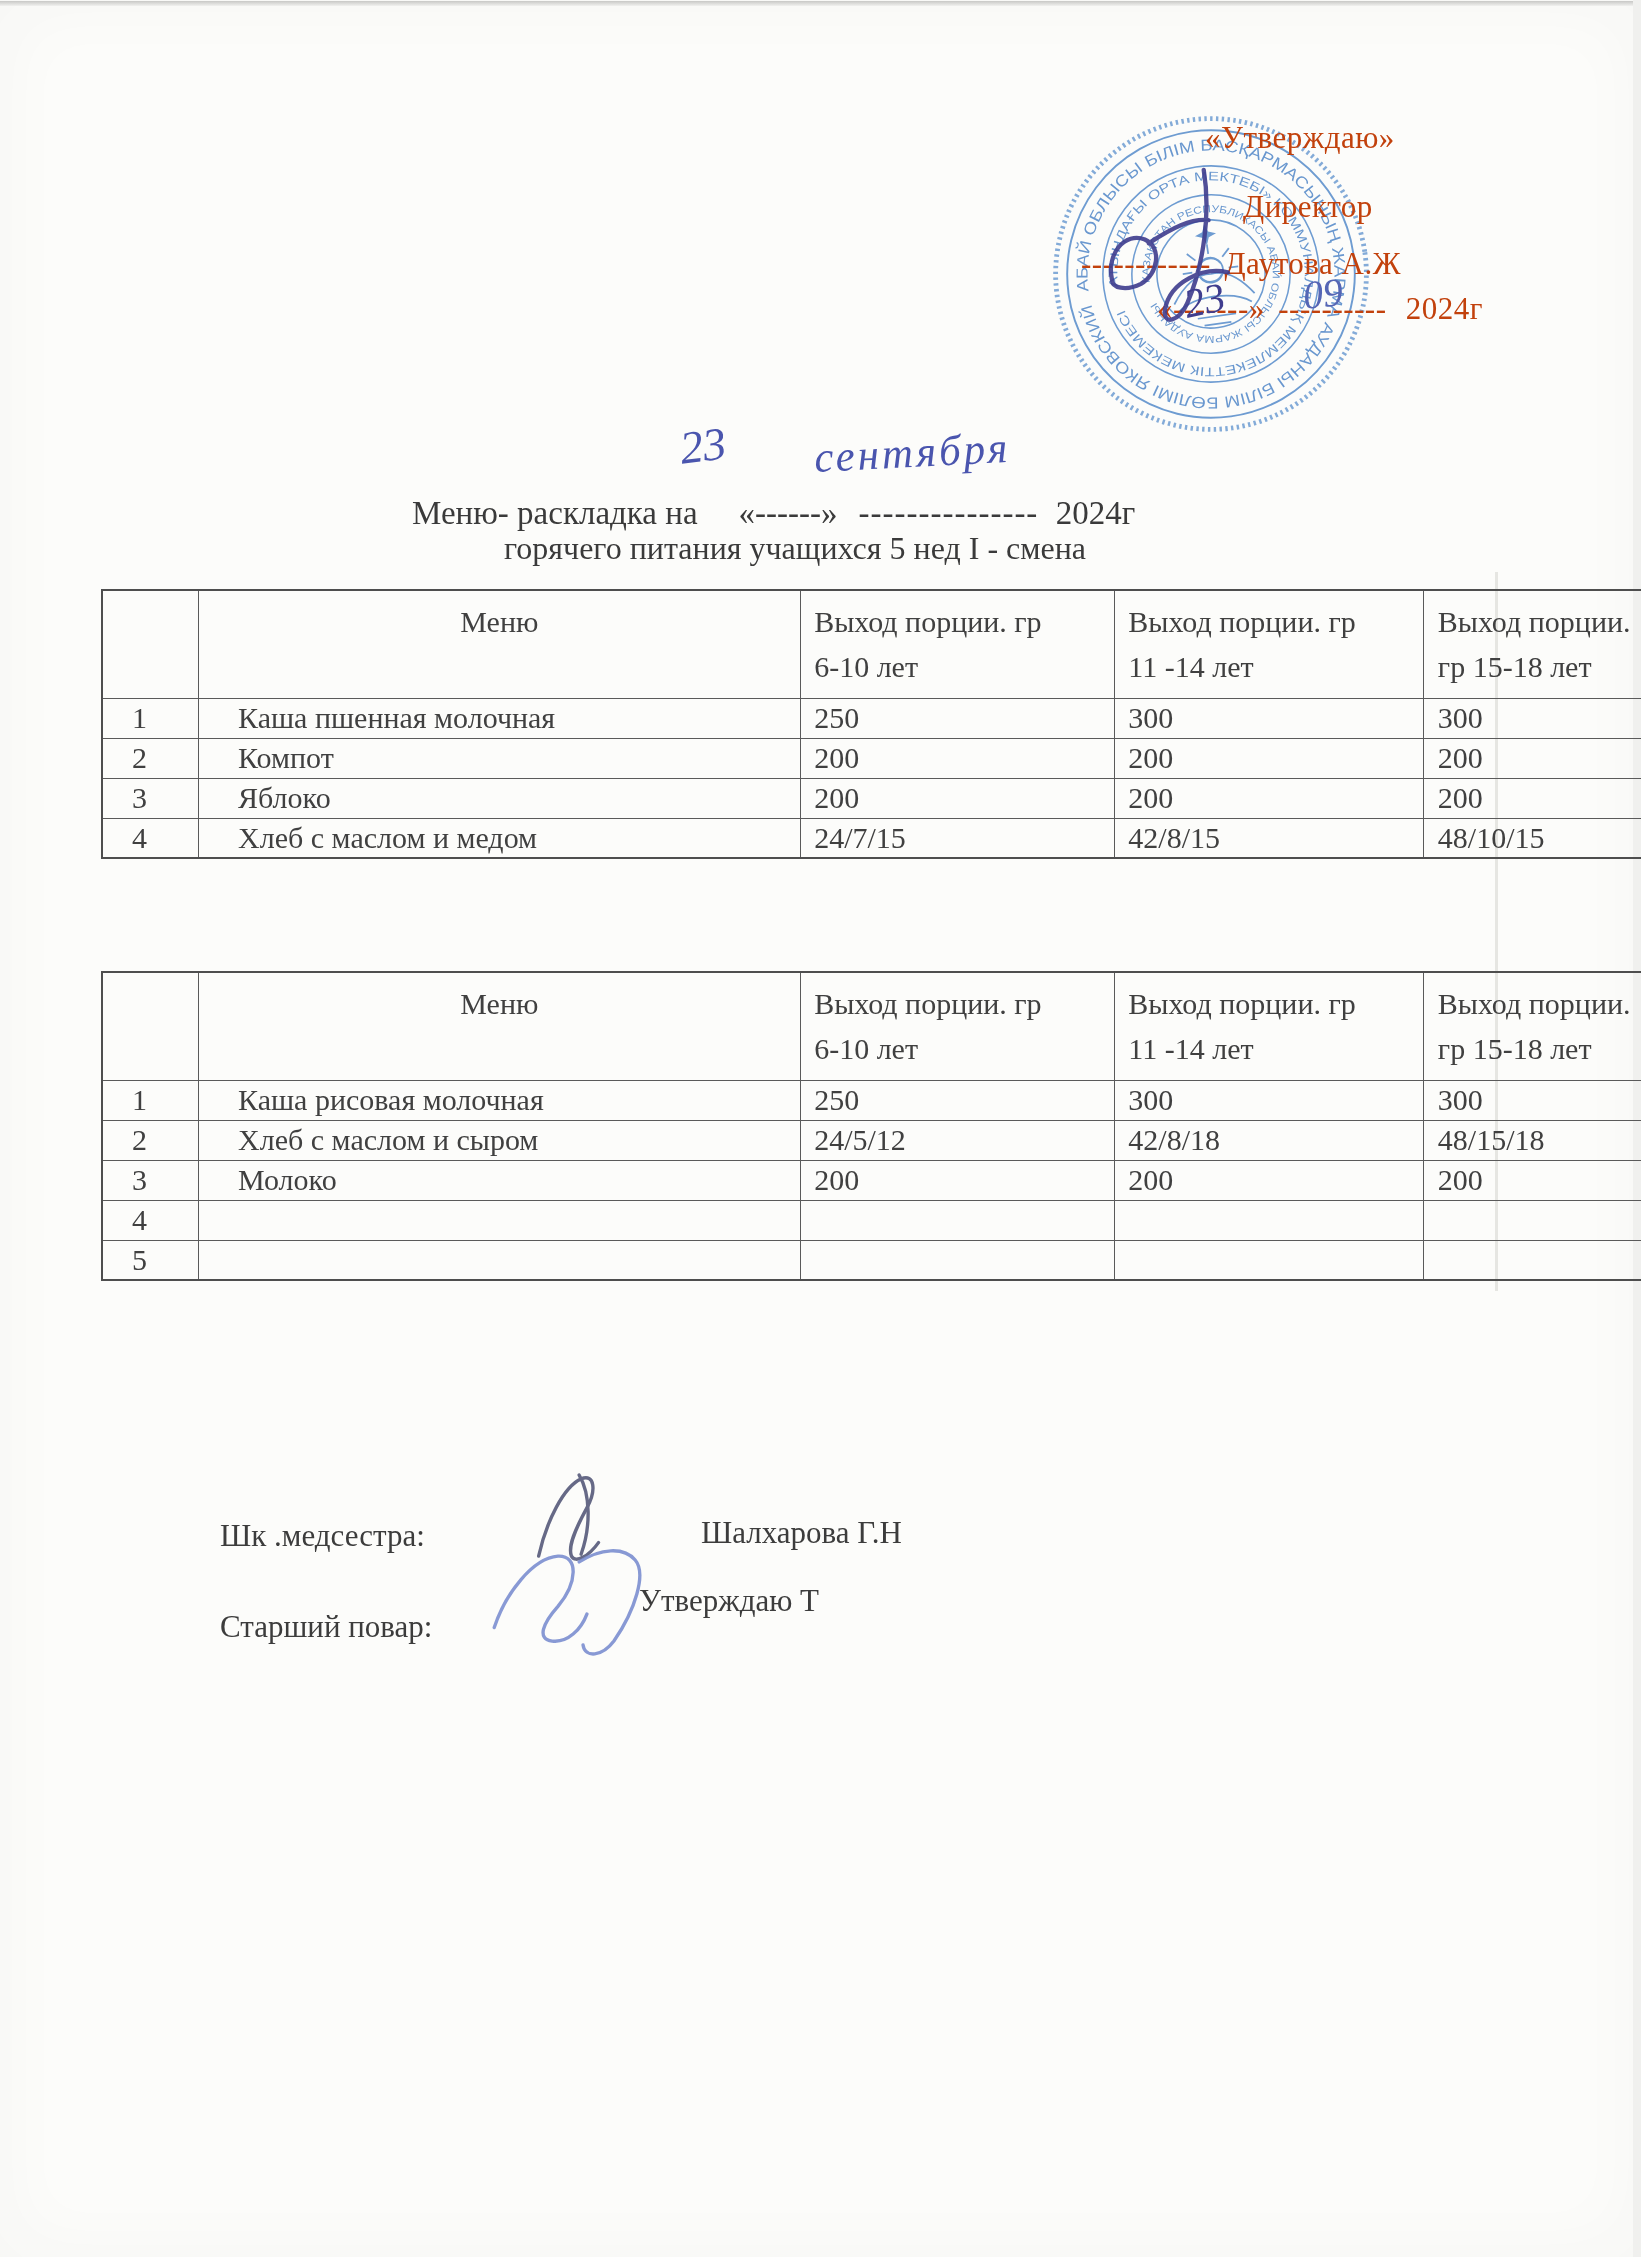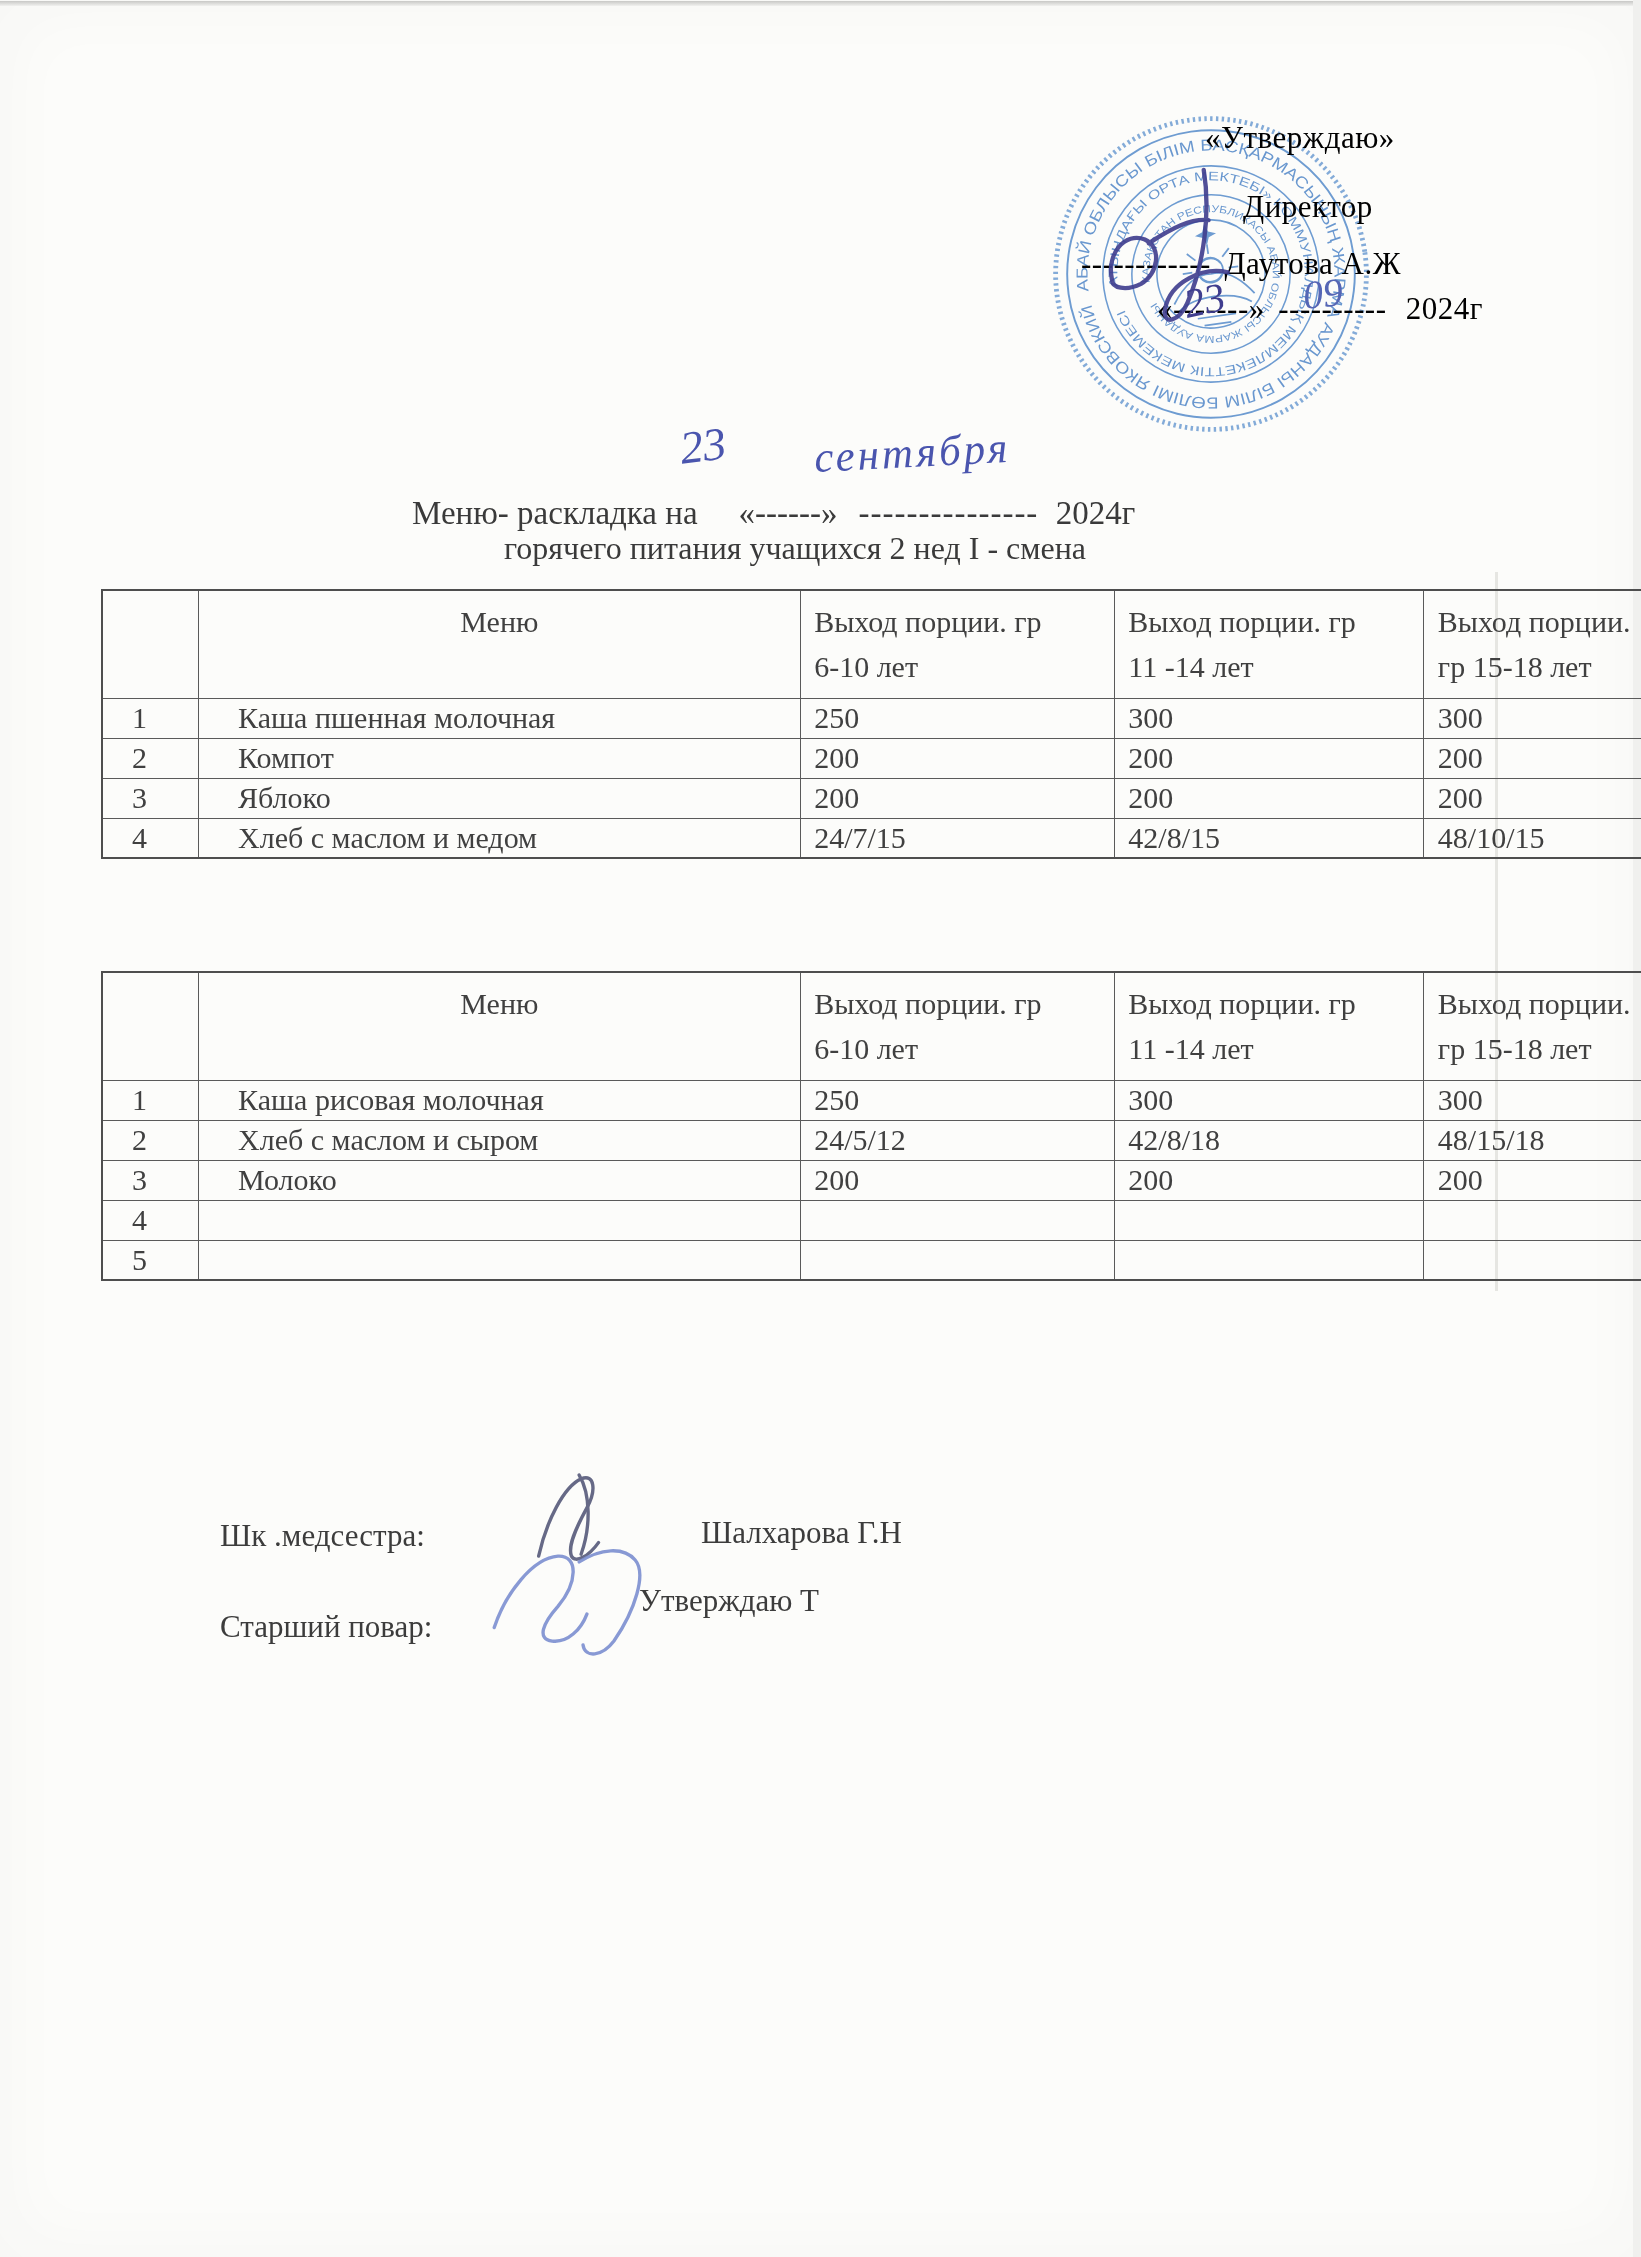--- a/index.html
+++ b/index.html
@@ -14,21 +14,21 @@
     color:#3e3e3e;
     box-shadow:inset 0 0 77px rgba(60,60,50,.03);
   }
   .abs{position:absolute;}
   
   .scan-topline{left:0;top:1px;width:1641px;height:4.8px;
     background:linear-gradient(#c8c8c6,#f1f1ef);}
   .scan-right-edge{left:1633px;top:0;width:8.7px;height:2257px;background:#f0f0ee;}
   .scan-streak{left:1495px;top:572px;width:2.9px;height:719px;background:#e6e6e2;}
   
-  .appr{font-size:31px;color:#000000;letter-spacing:0.5px;white-space:nowrap;}
+  .appr{font-size:31px;color:#c2410c;letter-spacing:0.5px;white-space:nowrap;}
   .appr-1{left:1205px;top:120px;}
   .appr-2{left:1243px;top:189px;}
   .appr-3{left:1081px;top:246px;}
   .appr-4{left:1157px;top:291px;}
   .appr .gap-s{display:inline-block;width:13.5px;}
   .appr .gap-m{display:inline-block;width:19.3px;}
   
   .hw{font-style:italic;white-space:nowrap;line-height:1;}
   .hw-appr-day{left:1184px;top:280px;font-size:41px;color:#3f3d8e;transform:rotate(-12deg);}
   .hw-appr-month{left:1303px;top:274px;font-size:40px;color:#5566b5;transform:rotate(-6deg);}
@@ -121,21 +121,21 @@
   <div class="abs appr appr-3"><span>------------</span><span class="gap-s"></span><span>Даутова А.Ж</span></div>
   <div class="abs appr appr-4"><span>«-------»</span><span class="gap-s"></span><span>----------</span><span class="gap-m"></span><span>2024г</span></div>
 
   <div class="abs hw hw-appr-day">23</div>
   <div class="abs hw hw-appr-month">09</div>
   <div class="abs hw hw-title-day">23</div>
   <div class="abs hw hw-title-month">сентября</div>
 
   <div class="abs titleline"><span class="seg">Меню- раскладка на</span><span class="seg t-quote">«------»</span><span class="seg t-dash">---------------</span><span class="seg t-year">2024г</span></div>
 
-  <div class="abs subtitle sub1">горячего питания  учащихся  2 нед I - смена</div>
+  <div class="abs subtitle sub1">горячего питания  учащихся  5 нед I - смена</div>
 
   <div class="abs tblwrap tbl1">
     <table>
       <colgroup>
         <col style="width:83px">
           <col style="width:517px">
           <col style="width:270px">
         <col style="width:266px">
           <col style="width:227px">
       </colgroup>

